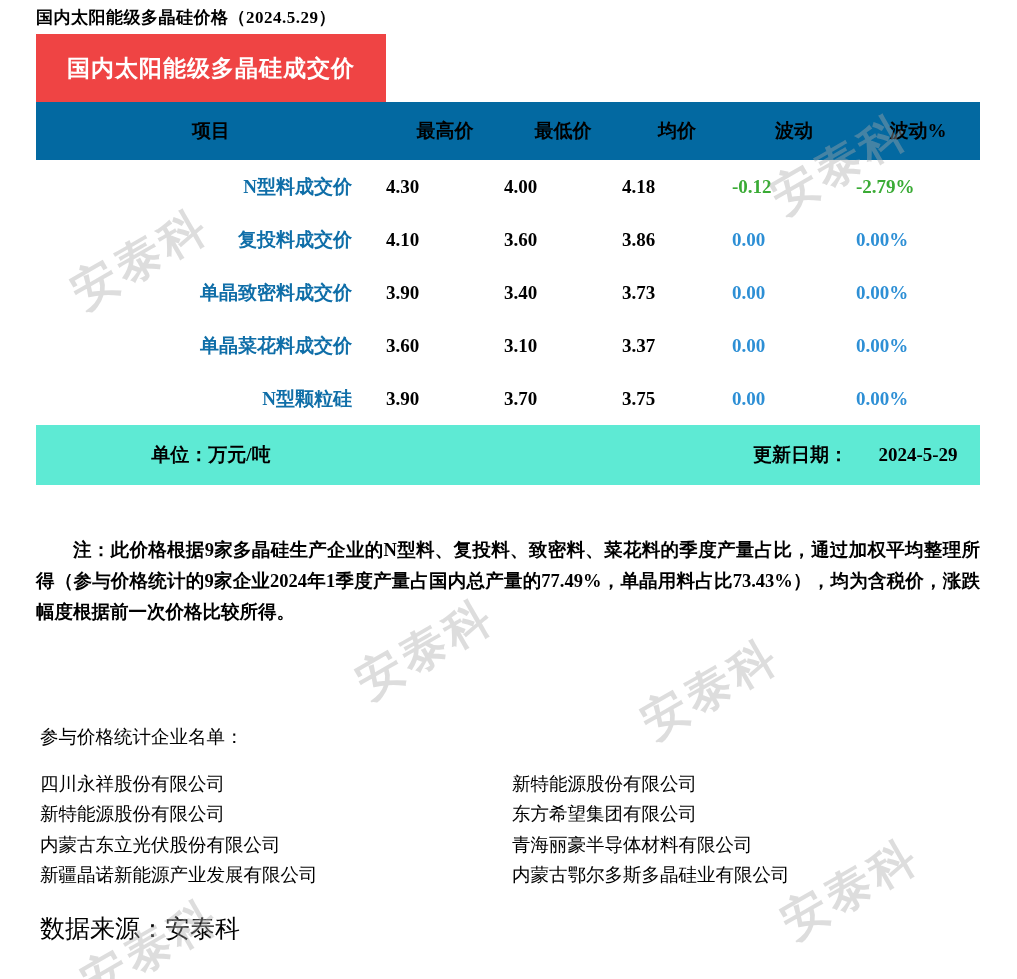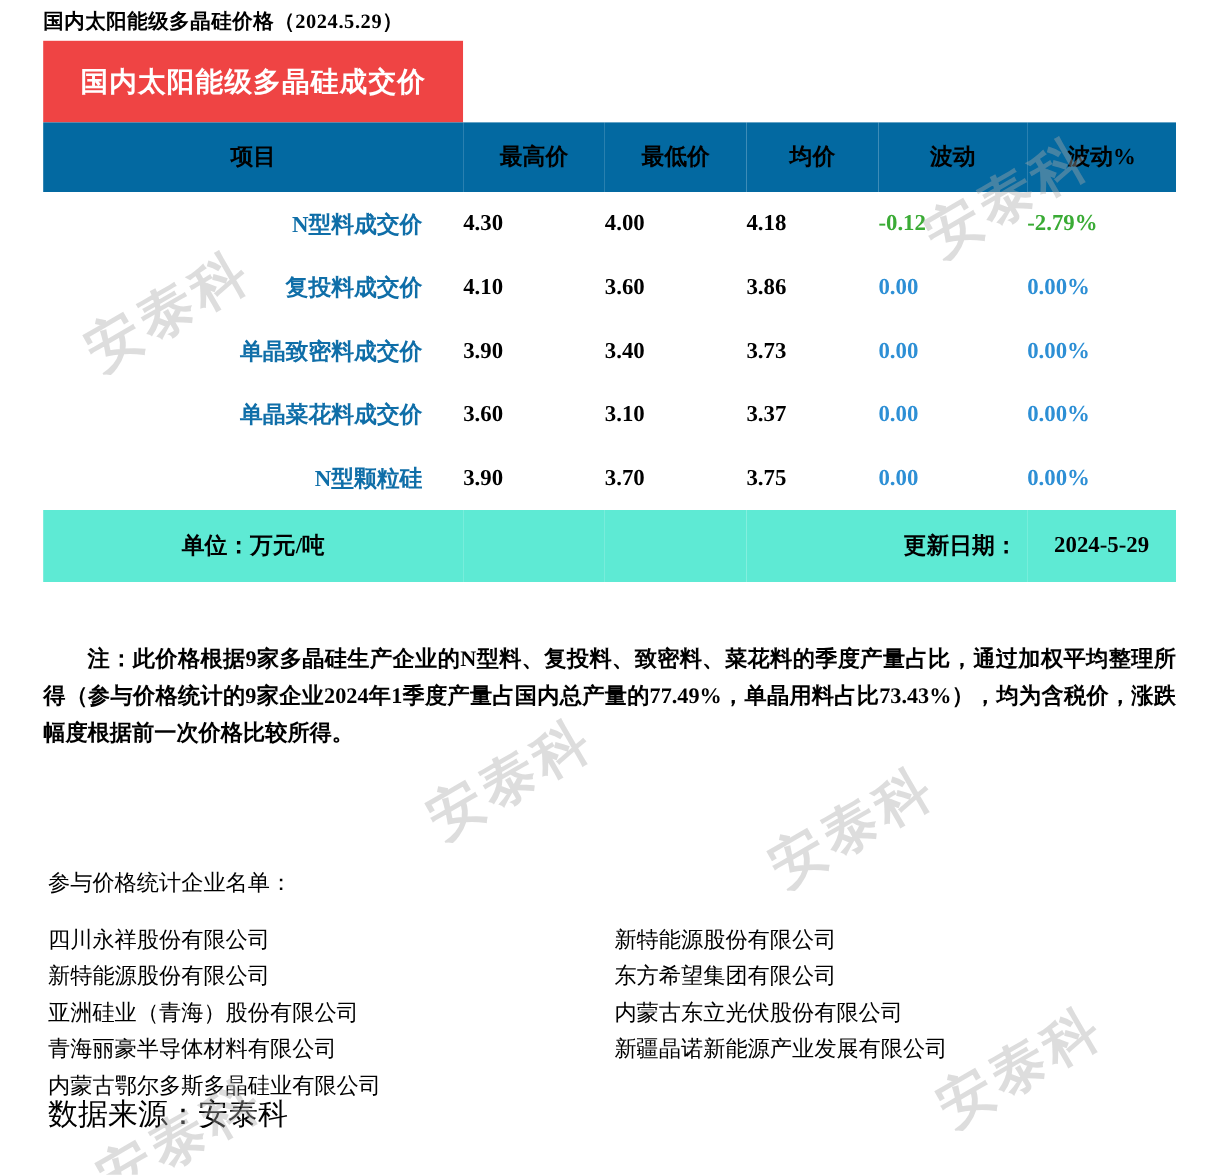--- a/index.html
+++ b/index.html
@@ -242,21 +242,20 @@
 
 <div class="note">注：此价格根据9家多晶硅生产企业的N型料、复投料、致密料、菜花料的季度产量占比，通过加权平均整理所得（参与价格统计的9家企业2024年1季度产量占国内总产量的77.49%，单晶用料占比73.43%），均为含税价，涨跌幅度根据前一次价格比较所得。</div>
 
 <div class="companies">
   <div class="heading">参与价格统计企业名单：</div>
   <div class="comp-grid">
     <div>四川永祥股份有限公司</div>
     <div>新特能源股份有限公司</div>
     <div>新特能源股份有限公司</div>
     <div>东方希望集团有限公司</div>
-    <div>亚洲硅业（青海）股份有限公司</div>
     <div>内蒙古东立光伏股份有限公司</div>
     <div>青海丽豪半导体材料有限公司</div>
     <div>新疆晶诺新能源产业发展有限公司</div>
     <div>内蒙古鄂尔多斯多晶硅业有限公司</div>
     <div></div>
   </div>
 </div>
 
 <div class="source">数据来源：安泰科</div>
 

